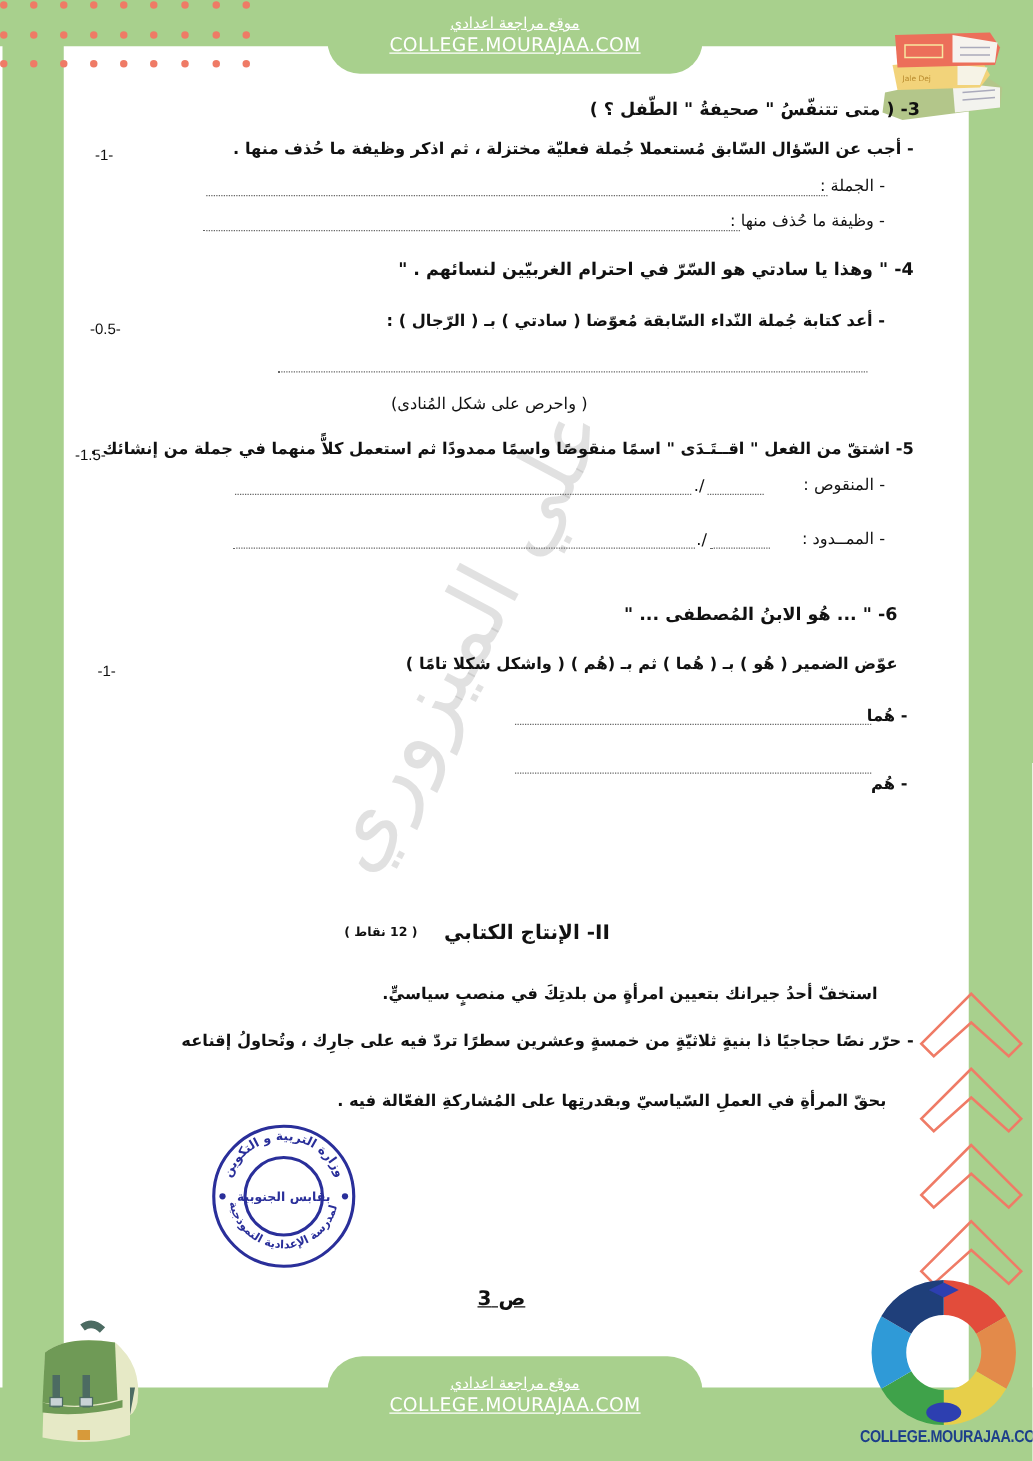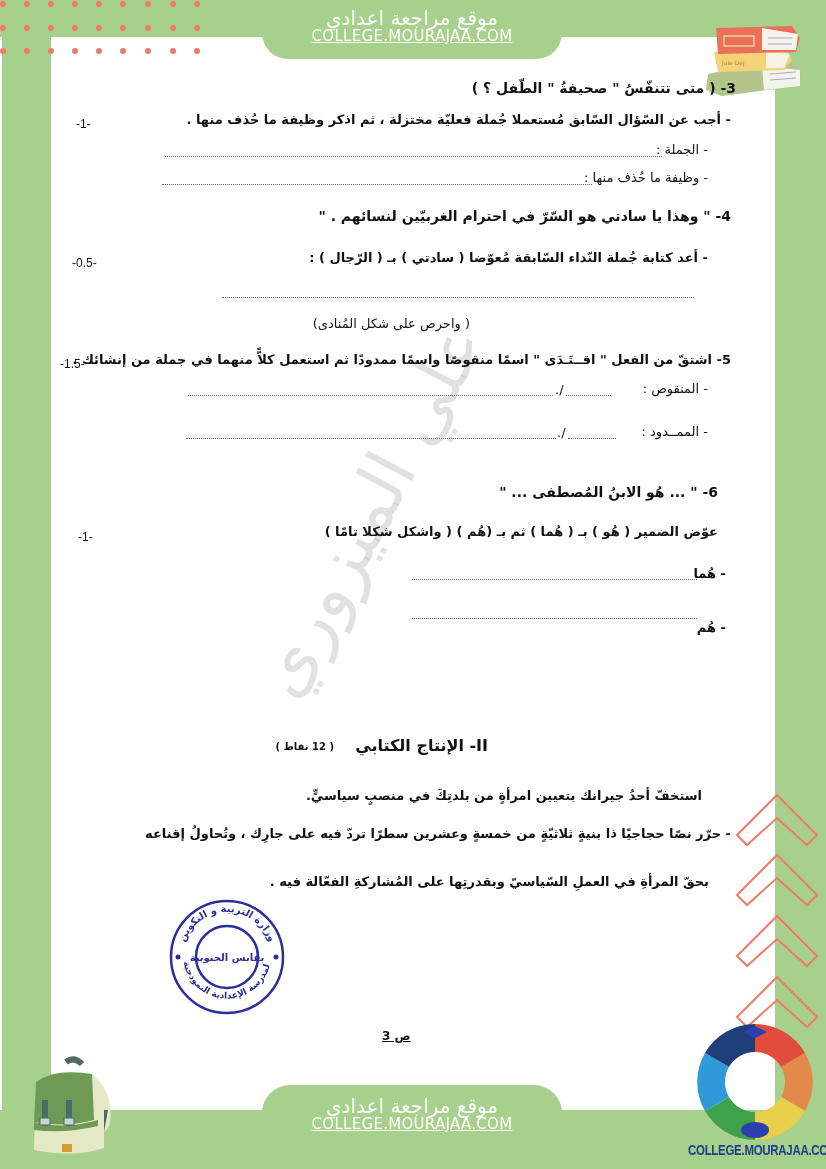--- a/index.html
+++ b/index.html
@@ -14,21 +14,21 @@
   #top-band { position: absolute; left: 0; top: 0; width: 826px; height: 37px; }
   #left-strip { position: absolute; left: 2px; top: 0; width: 49px; height: 1169px; }
   #right-strip { position: absolute; left: 775px; top: 0; width: 51px; height: 1169px; }
   #bottom-band { position: absolute; left: 0; top: 1110px; width: 826px; height: 59px; }
   .tab {
     position: absolute; text-align: center; color: #fff;
     font-family: "DejaVu Sans", sans-serif; font-weight: normal;
   }
   #top-tab { left: 262px; top: 0; width: 300px; height: 59px; border-radius: 0 0 26px 26px; }
   #bottom-tab { left: 262px; top: 1085px; width: 300px; height: 84px; border-radius: 28px 28px 0 0; }
-  .tab .ar { display: block; font-size: 20px; line-height: 18px; direction: rtl; }
+  .tab .ar { display: block; font-size: 12px; text-decoration: underline; line-height: 18px; direction: rtl; }
   .tab .en { display: block; font-size: 15px; text-decoration: underline; line-height: 18px; letter-spacing: 0.3px; }
   #top-tab .ar { margin-top: 9px; }
   #bottom-tab .ar { margin-top: 12px; }
 
   
   .dot { position: absolute; width: 6px; height: 6px; border-radius: 50%; background: #ef7b66; }
 
   
   .ar-text { position: absolute; direction: rtl; text-align: right; white-space: nowrap; font-size: 13px; }
   .bold { font-weight: bold; }
@@ -38,21 +38,21 @@
   }
   #watermark {
     position: absolute; left: 230px; top: 430px; width: 320px;
     transform: rotate(-62deg); transform-origin: center;
     font-family: "DejaVu Serif", serif; font-size: 70px; color: rgba(170,170,170,0.35);
     direction: rtl; white-space: nowrap; pointer-events: none;
   }
   #stamp {
     position: absolute; left: 168px; top: 898px; width: 118px; height: 118px;
   }
-  #page-num { position: absolute; left: 382px; top: 1029px; font-size: 12px; font-weight: bold; text-decoration: underline; direction: rtl; }
+  #page-num { position: absolute; left: 382px; top: 1029px; font-size: 16px; font-weight: bold; text-decoration: underline; direction: rtl; }
 
   
   #books { position: absolute; left: 700px; top: 12px; width: 110px; height: 85px; }
   #backpack { position: absolute; left: 14px; top: 1052px; width: 100px; height: 115px; }
   #chevrons { position: absolute; left: 733px; top: 790px; width: 88px; height: 240px; }
   #wheel { position: absolute; left: 695px; top: 1022px; width: 120px; height: 120px; }
   #wheel-label { position: absolute; left: 688px; top: 1144px; width: 138px; text-align: center;
     font-family: "Liberation Sans", sans-serif; font-weight: bold; font-size: 11.5px; color: #1d3f8a; letter-spacing: -0.3px; transform: scaleY(1.2); }
 </style>
 </head>

